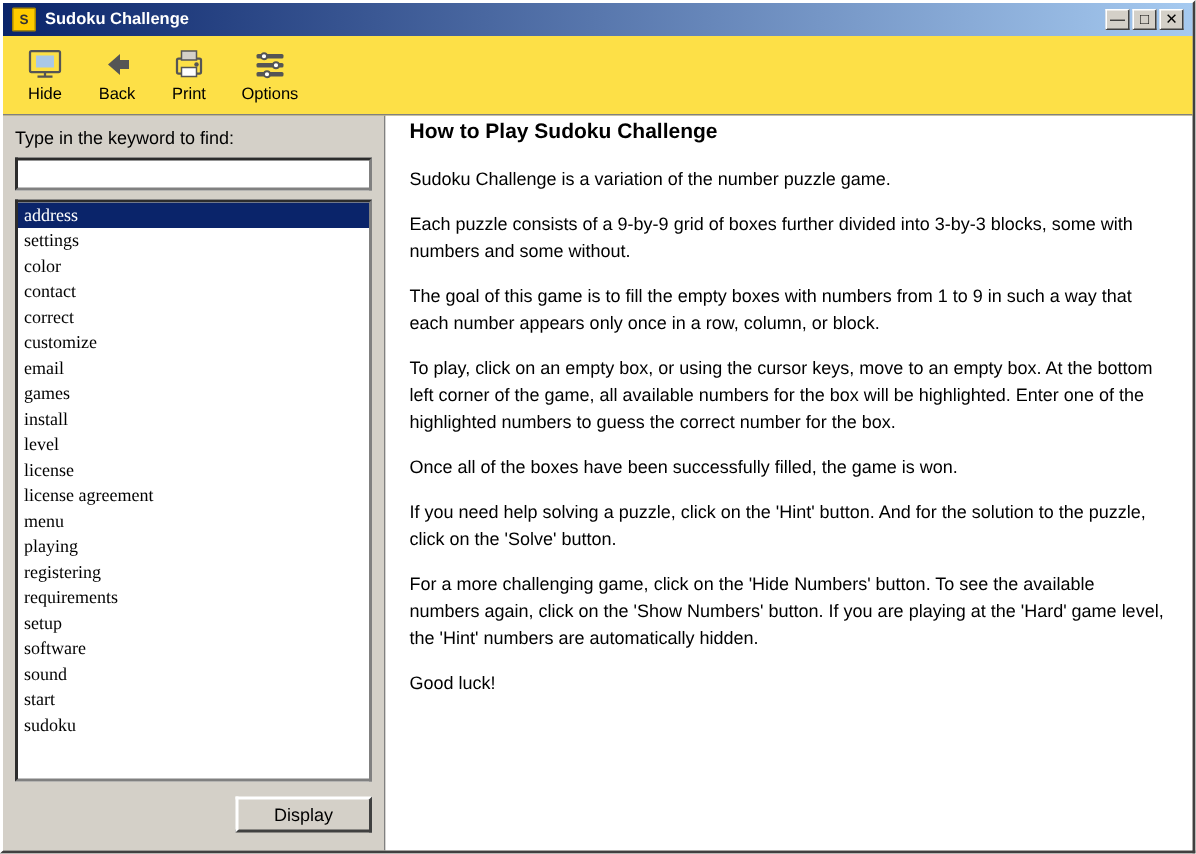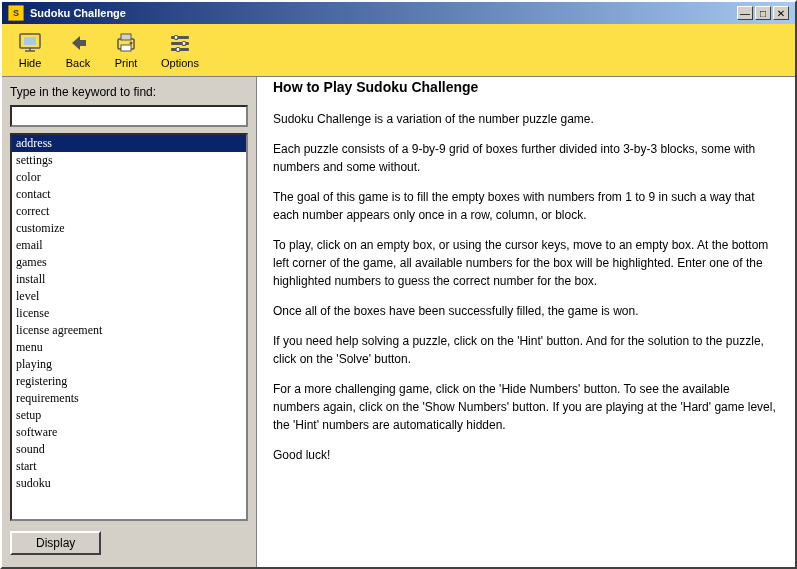--- a/index.html
+++ b/index.html
@@ -161,21 +161,21 @@
       font-family: Liberation Serif, serif;
     }
 
     .keyword-list li.selected {
       background: #0a246a;
       color: white;
     }
 
     .display-btn-row {
       display: flex;
-      justify-content: flex-start;
+      justify-content: flex-end;
       padding: 4px 0;
     }
 
     .display-btn {
       padding: 3px 24px;
       border: 2px solid #ffffff;
       border-right-color: #404040;
       border-bottom-color: #404040;
       background: #d4d0c8;
       font-size: 12px;

